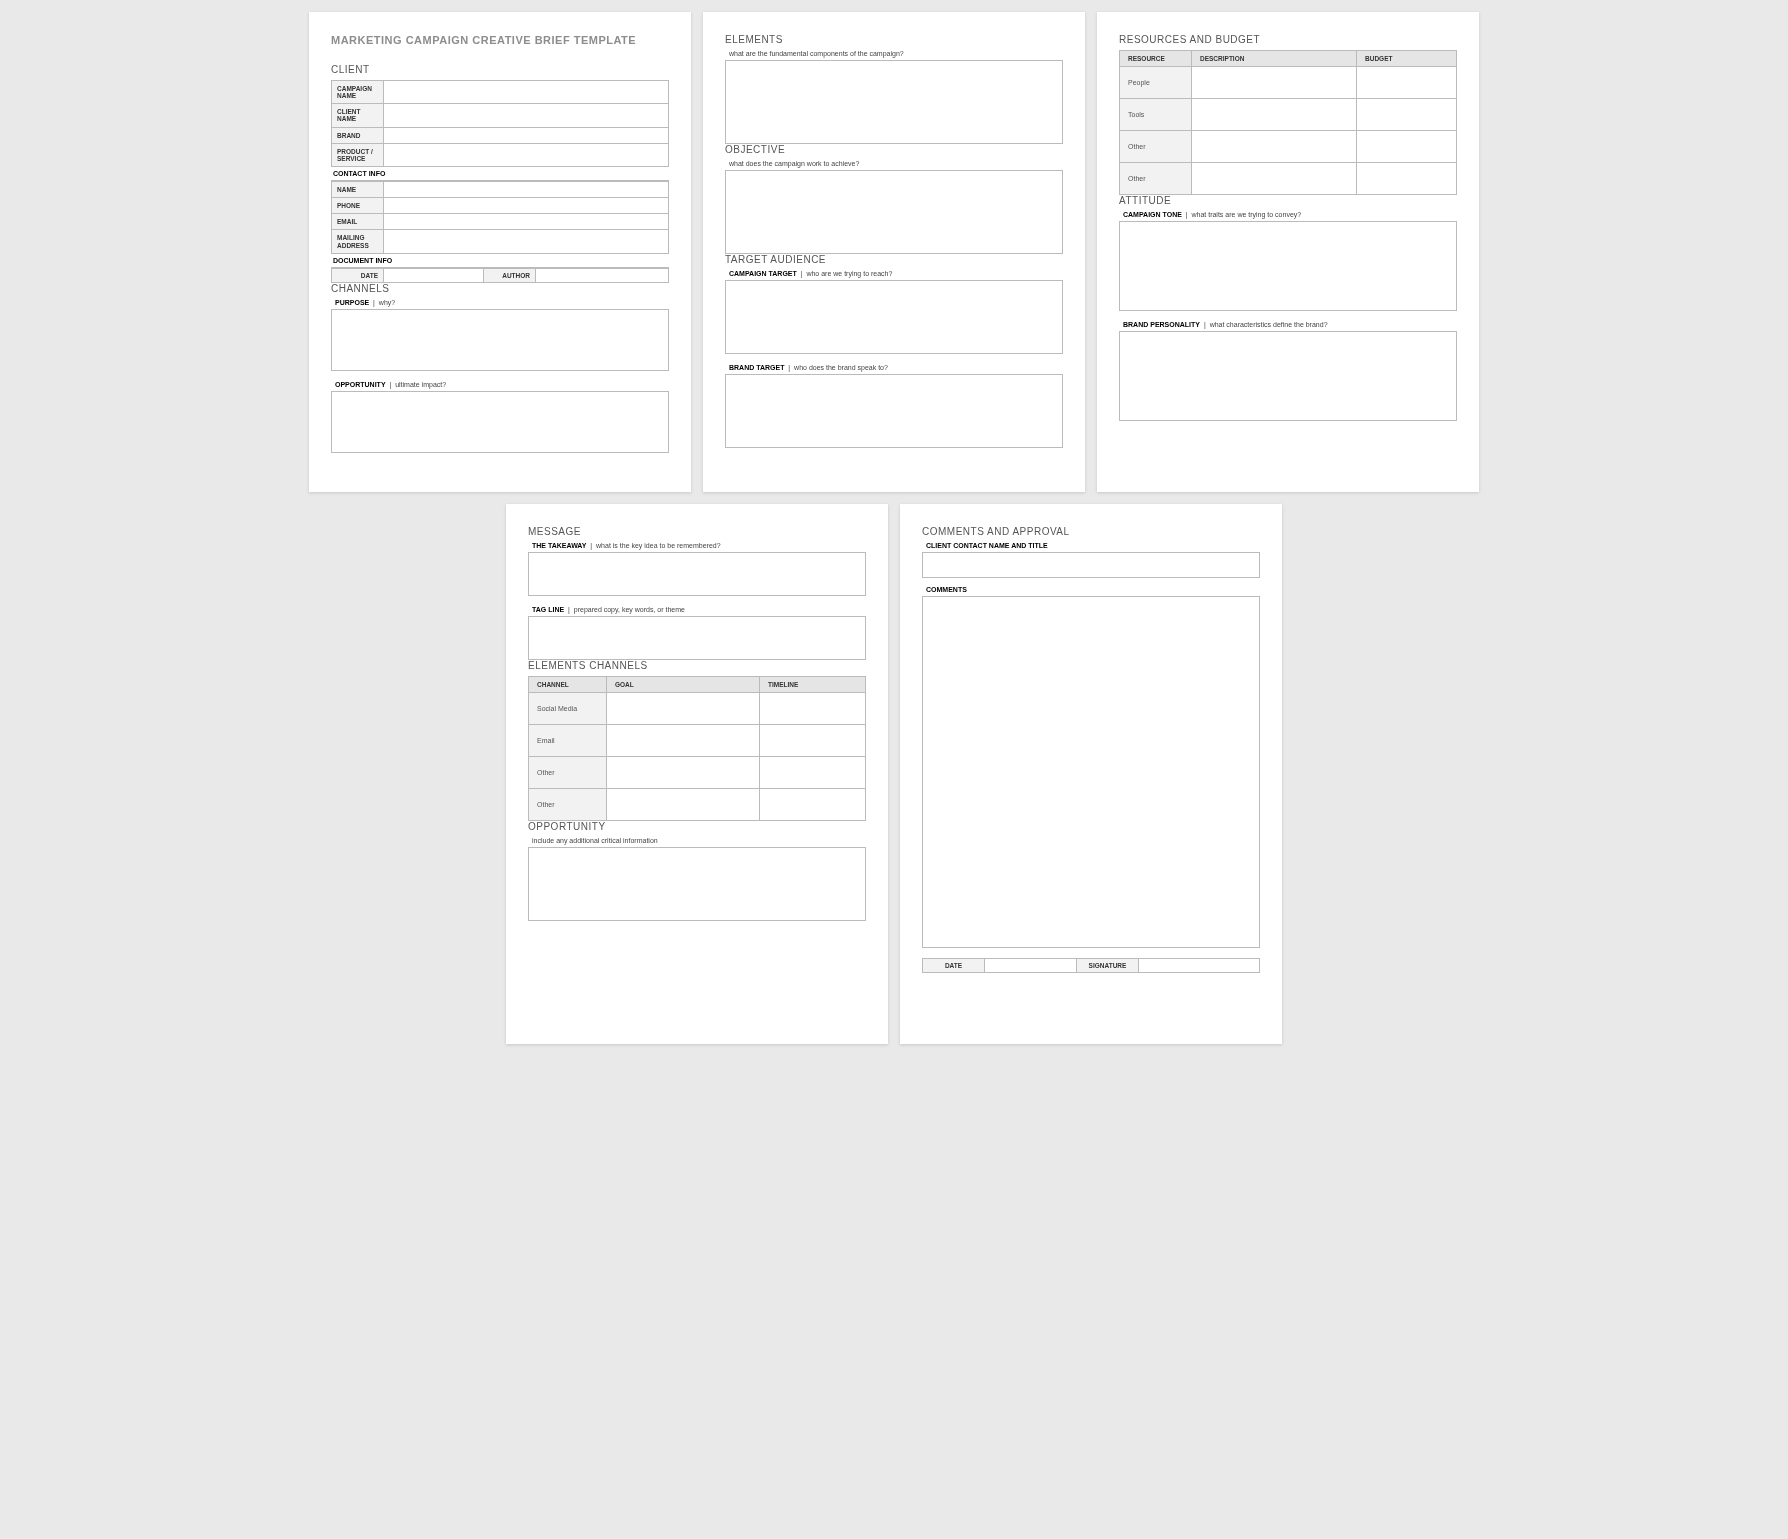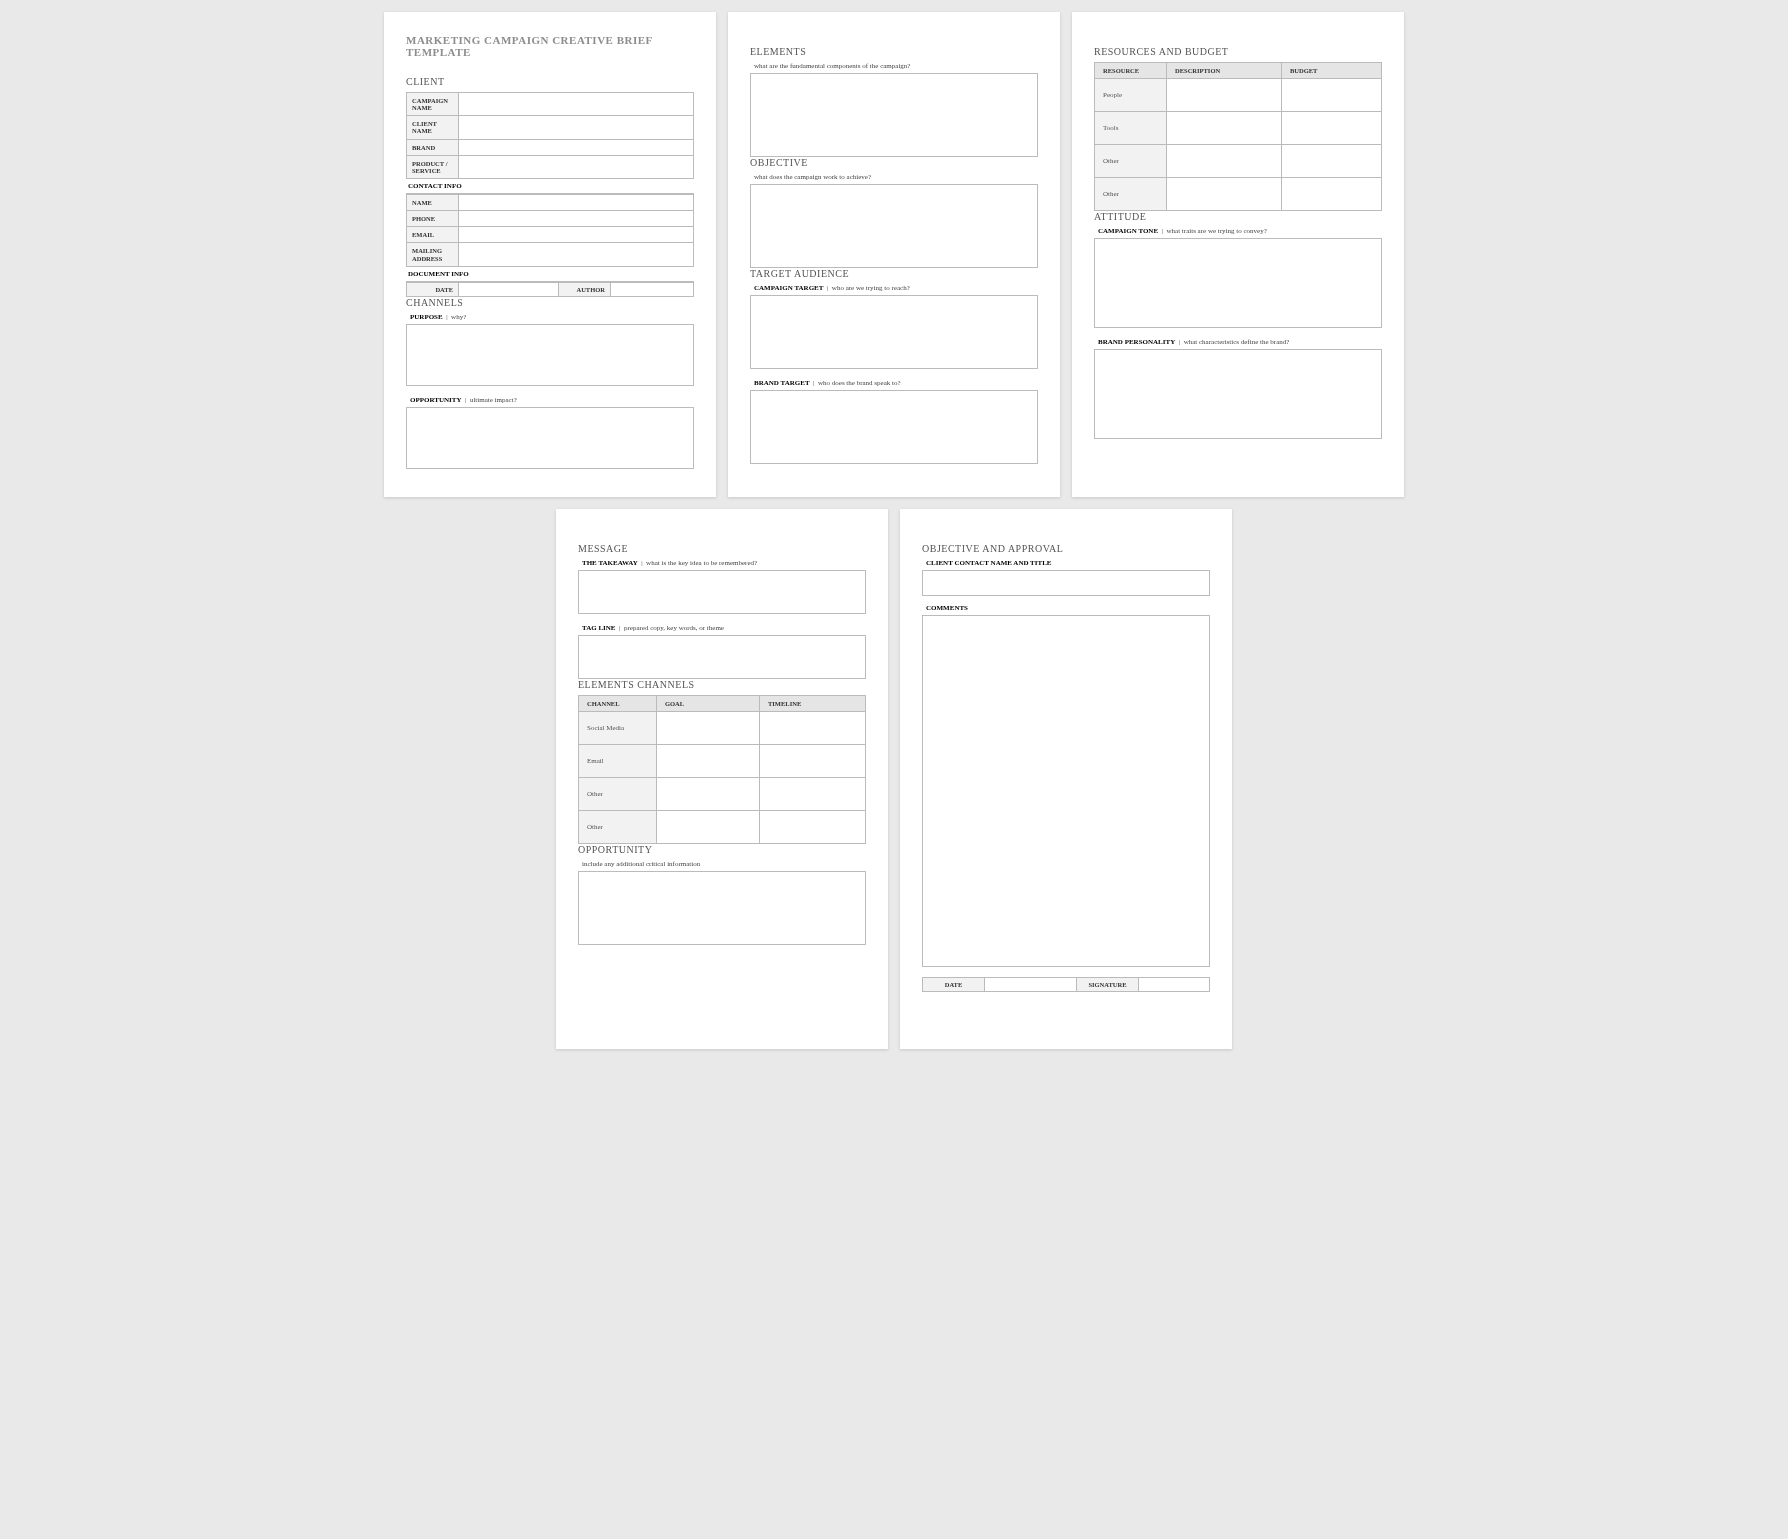--- a/index.html
+++ b/index.html
@@ -11,41 +11,40 @@
     padding: 12px;
   }
   .row {
     display: flex;
     gap: 12px;
     justify-content: center;
     margin-bottom: 12px;
   }
   .page {
     background: #fff;
-    width: 332px;
+    width: 382px;
     min-height: 480px;
     box-shadow: 0 1px 3px rgba(0,0,0,0.15);
     padding: 22px 22px 28px 22px;
-    font-family: Liberation Serif, serif;
   }
   .doc-title {
     font-size: 11px;
     font-weight: bold;
     color: #8d8d8d;
     letter-spacing: 0.5px;
     margin-bottom: 18px;
   }
   .section-title {
     font-size: 10px;
     color: #555;
     margin-top: 0;
     margin-bottom: 5px;
     letter-spacing: 0.5px;
   }
-  .section-title.first { margin-top: 12px; }
+  .section-title.first { margin-top: 0; }
   .sub-header {
     font-size: 7px;
     font-weight: bold;
     color: #000;
     padding: 3px 2px;
     border-bottom: 1px solid #bbb;
   }
   table.grid {
     width: 100%;
     border-collapse: collapse;
@@ -278,21 +277,21 @@
           </tr>
     </tbody>
       </table>
 
     <div class="section-title">OPPORTUNITY</div>
     <div class="prompt">include any additional critical information</div>
     <div class="bigbox h70"></div>
   </div>
 
   <div class="page" style="min-height:540px;">
-    <div class="section-title first">OBJECTIVE AND APPROVAL</div>
+    <div class="section-title first">COMMENTS AND APPROVAL</div>
     <div class="prompt"><span class="label">CLIENT CONTACT NAME AND TITLE</span></div>
     <div class="bigbox small"></div>
 
     <div class="prompt" style="margin-top:8px;"><span class="label">COMMENTS</span></div>
     <div class="bigbox huge"></div>
 
     <table class="grid docinfo" style="width:100%;margin-top:10px;">
       <tbody>
           <tr>
         <td class="label" style="text-align:center;width:62px;">DATE</td>

